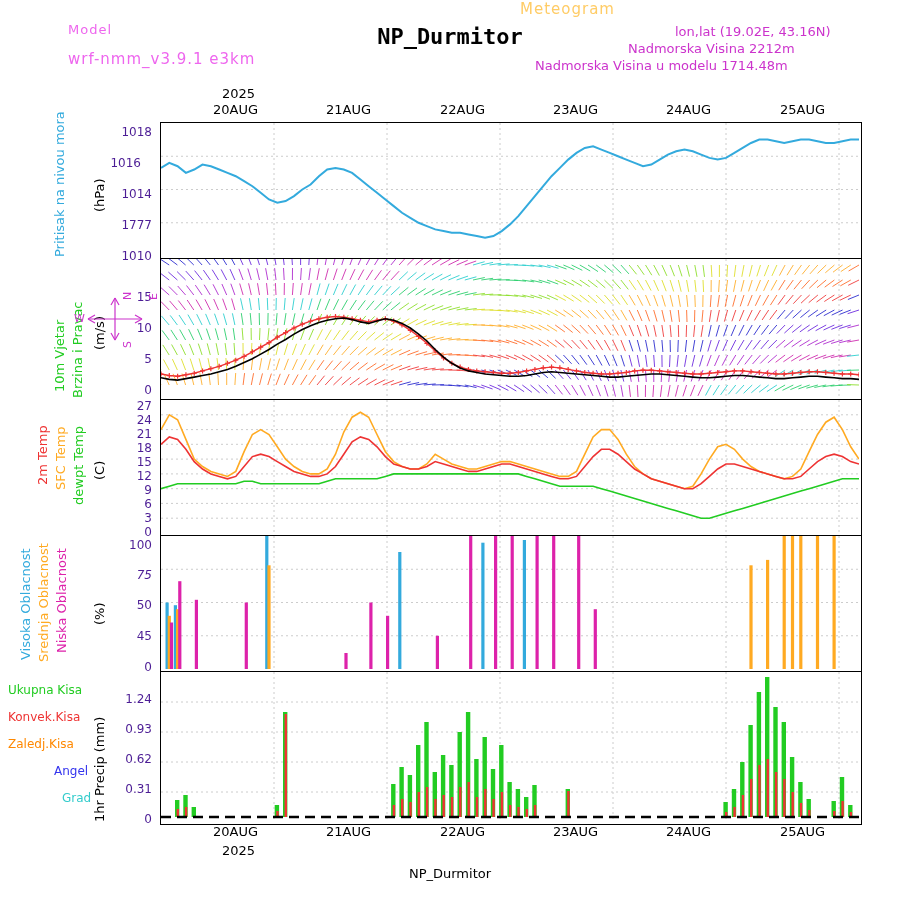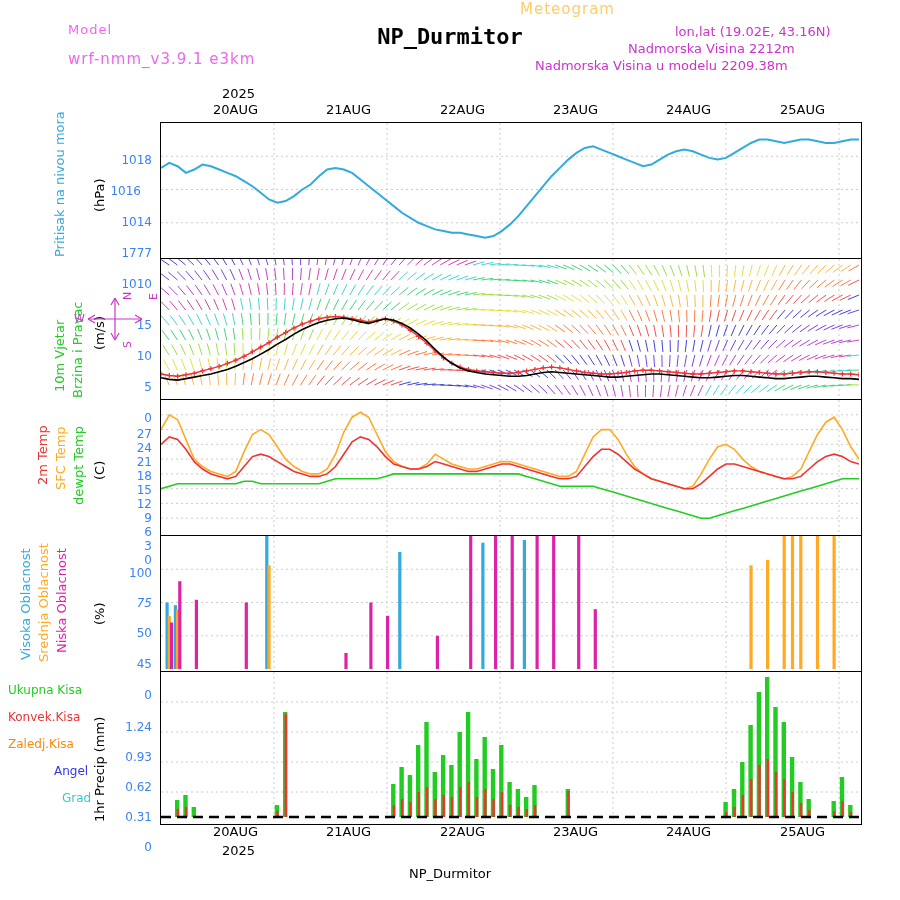--- a/index.html
+++ b/index.html
@@ -20,41 +20,41 @@
          font-family:"DejaVu Sans Mono","Liberation Mono",monospace;}
   #lonlat{left:668px;top:24px;font-size:13px;color:#cc33cc;margin-left:7px;}
   #alt1{left:628px;top:41px;font-size:13px;color:#cc33cc;}
   #alt2{left:535px;top:58px;font-size:13px;color:#cc33cc;}
   
   .topyear{font-size:13px;color:#000;}
   .topdate{font-size:13px;color:#000;}
   .botdate{font-size:13px;color:#000;}
   
   .panel{border:1px solid #000;background:#fff;}
-  .ylab{font-size:12px;color:#3b82f6;text-align:right;margin-top:28px;}
+  .ylab{font-size:12px;color:#4c1d95;text-align:right;}
   .rotlab{
     transform-origin:0 0;font-size:13px;white-space:nowrap;
   }
   .credit{
     color:#dddddd;font-size:13px;
   }
   #footer-name{left:0;top:866px;width:900px;text-align:center;font-size:13px;color:#000;}
   #footer-year{left:222px;top:843px;font-size:13px;color:#000;}
   .legend{font-size:12px;}
 </style>
 </head>
 <body>
 
 <div class="abs nosel" id="meteogram-label">Meteogram</div>
 <div class="abs nosel" id="model-label">Model</div>
 <div class="abs nosel" id="model-value">wrf-nmm_v3.9.1 e3km</div>
 <div class="abs nosel" id="title">NP_Durmitor</div>
 <div class="abs nosel" id="lonlat">lon,lat (19.02E, 43.16N)</div>
 <div class="abs nosel" id="alt1">Nadmorska Visina 2212m</div>
-<div class="abs nosel" id="alt2">Nadmorska Visina u modelu 2209.38m</div>
+<div class="abs nosel" id="alt2">Nadmorska Visina u modelu 1714.48m</div>
 <div class="abs nosel credit" style="left:862px;top:560px;transform:rotate(90deg);transform-origin:0 0;">made by Angel</div>
 
 <div class="abs nosel topyear" style="left:222px;top:86px;">2025</div>
 <div class="abs nosel topdate" style="left:213px;top:102px;">20AUG</div>
 <div class="abs nosel topdate" style="left:326px;top:102px;">21AUG</div>
 <div class="abs nosel topdate" style="left:440px;top:102px;">22AUG</div>
 <div class="abs nosel topdate" style="left:553px;top:102px;">23AUG</div>
 <div class="abs nosel topdate" style="left:666px;top:102px;">24AUG</div>
 <div class="abs nosel topdate" style="left:780px;top:102px;">25AUG</div>
 

